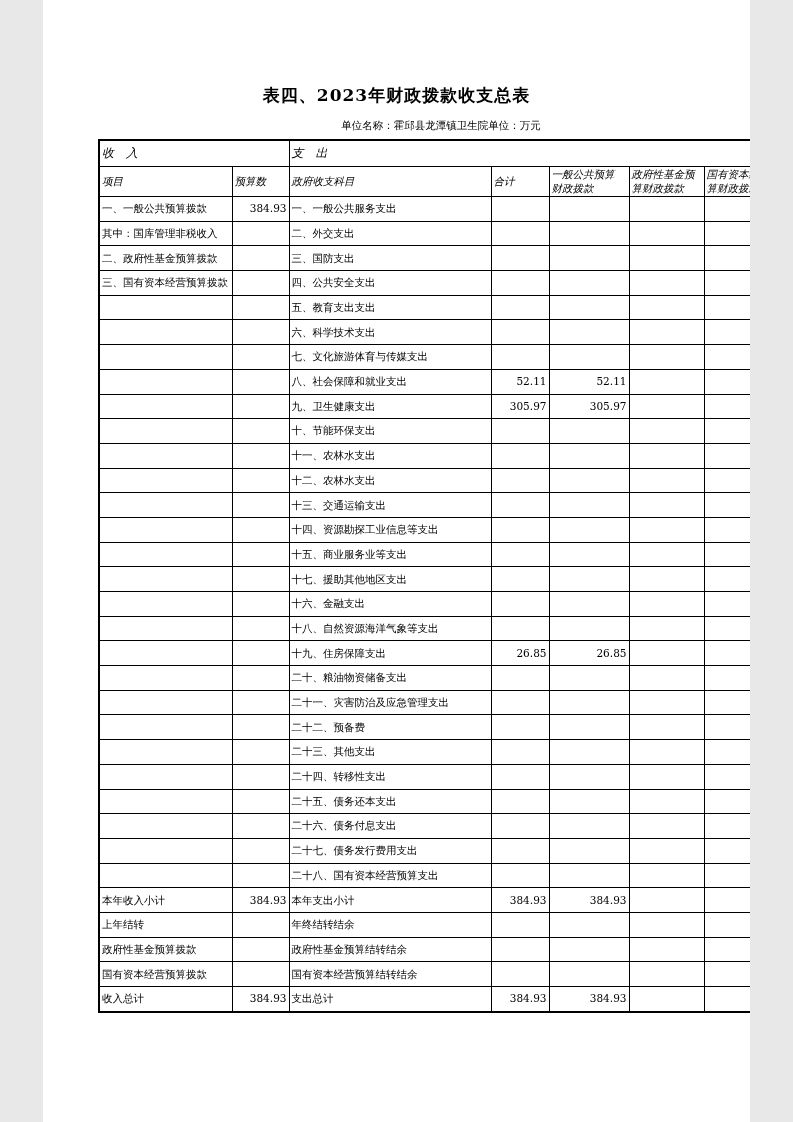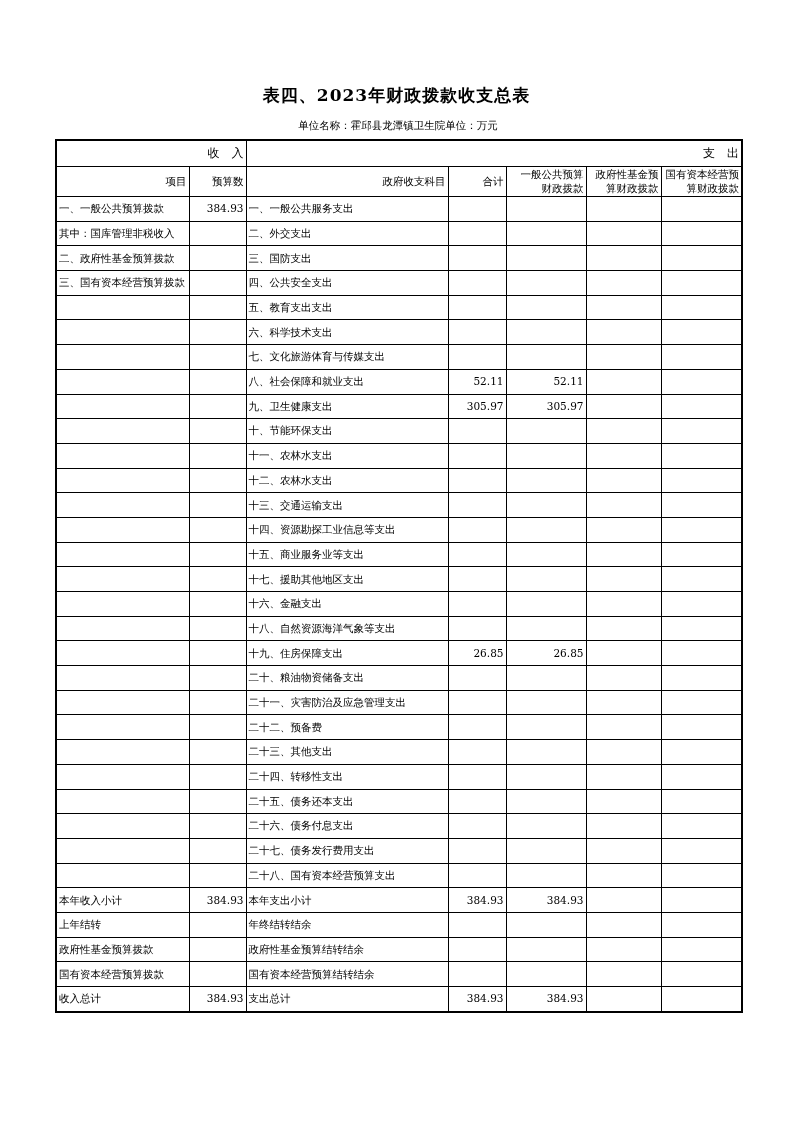--- a/index.html
+++ b/index.html
@@ -1,18 +1,18 @@
 <!DOCTYPE html>
 <html><head>
 <meta charset="utf-8">
 <style>
   html,body{margin:0;padding:0;background:#e8e8e8;}
   .page{
     position:relative;
-    width:793px;height:1122px;
+    width:707px;height:1122px;
     background:#ffffff;
     margin:0 auto;
     font-family:"DejaVu Serif","Liberation Serif",serif;
     color:#000;
     overflow:hidden;
   }
   .doc-title{
     position:absolute;
     top:84px;left:0;right:0;
     text-align:center;
@@ -37,21 +37,21 @@
   }
   table.fiscal th, table.fiscal td{
     border:1px solid #000;
     font-size:10.5px;
     font-weight:normal;
     padding:0 2px;
     overflow:hidden;
     white-space:nowrap;
     line-height:1.25;
   }
-  thead th{font-weight:bold;text-align:right;}
+  thead th{font-weight:bold;text-align:left;font-style:italic;}
   tr.sec-row th{height:25px;font-size:12px;}
   tr.col-row th{height:29px;white-space:pre-line;line-height:1.3;}
   tbody td{height:23.7px;background:#fff;}
   td.lbl{text-align:left;padding-left:4px;}
   td.ind{padding-left:15px;}
   td.num{text-align:right;padding-right:3px;font-size:10px;}
   td.tot{text-align:left;font-weight:bold;}
 </style>
 </head>
 <body>

